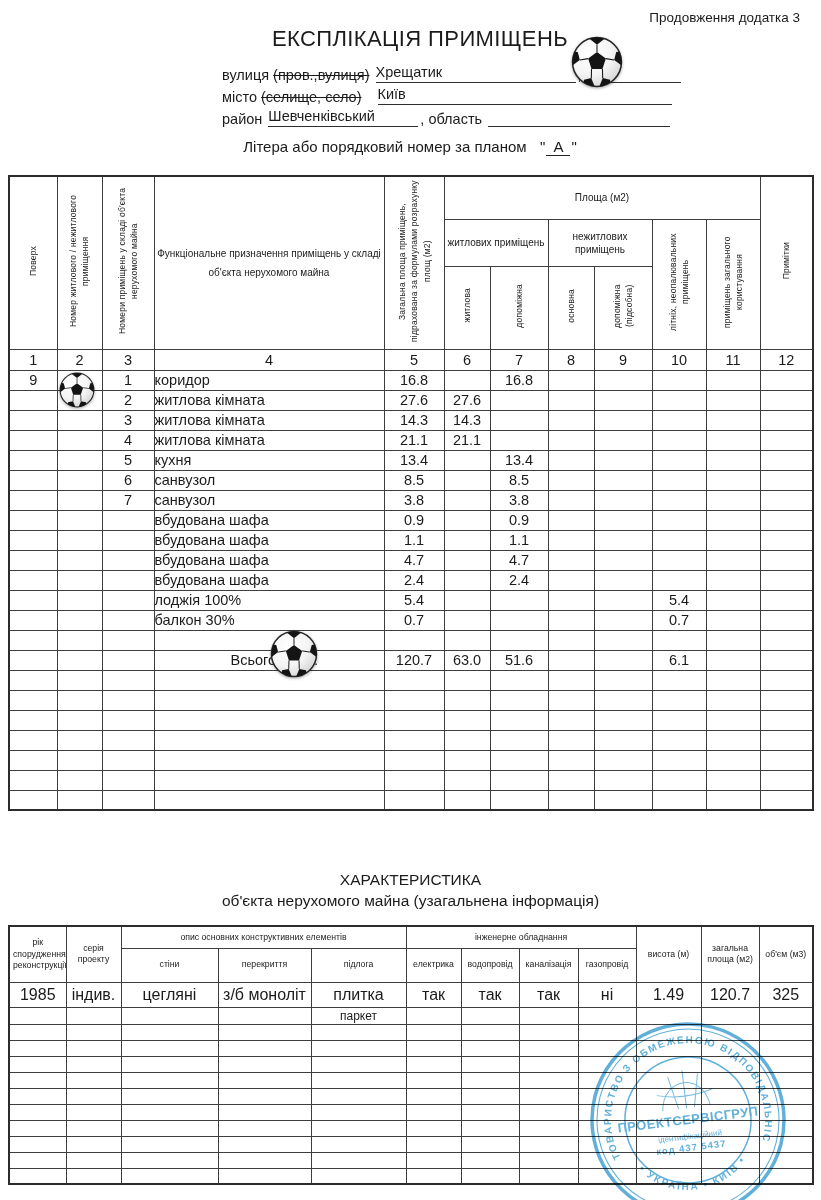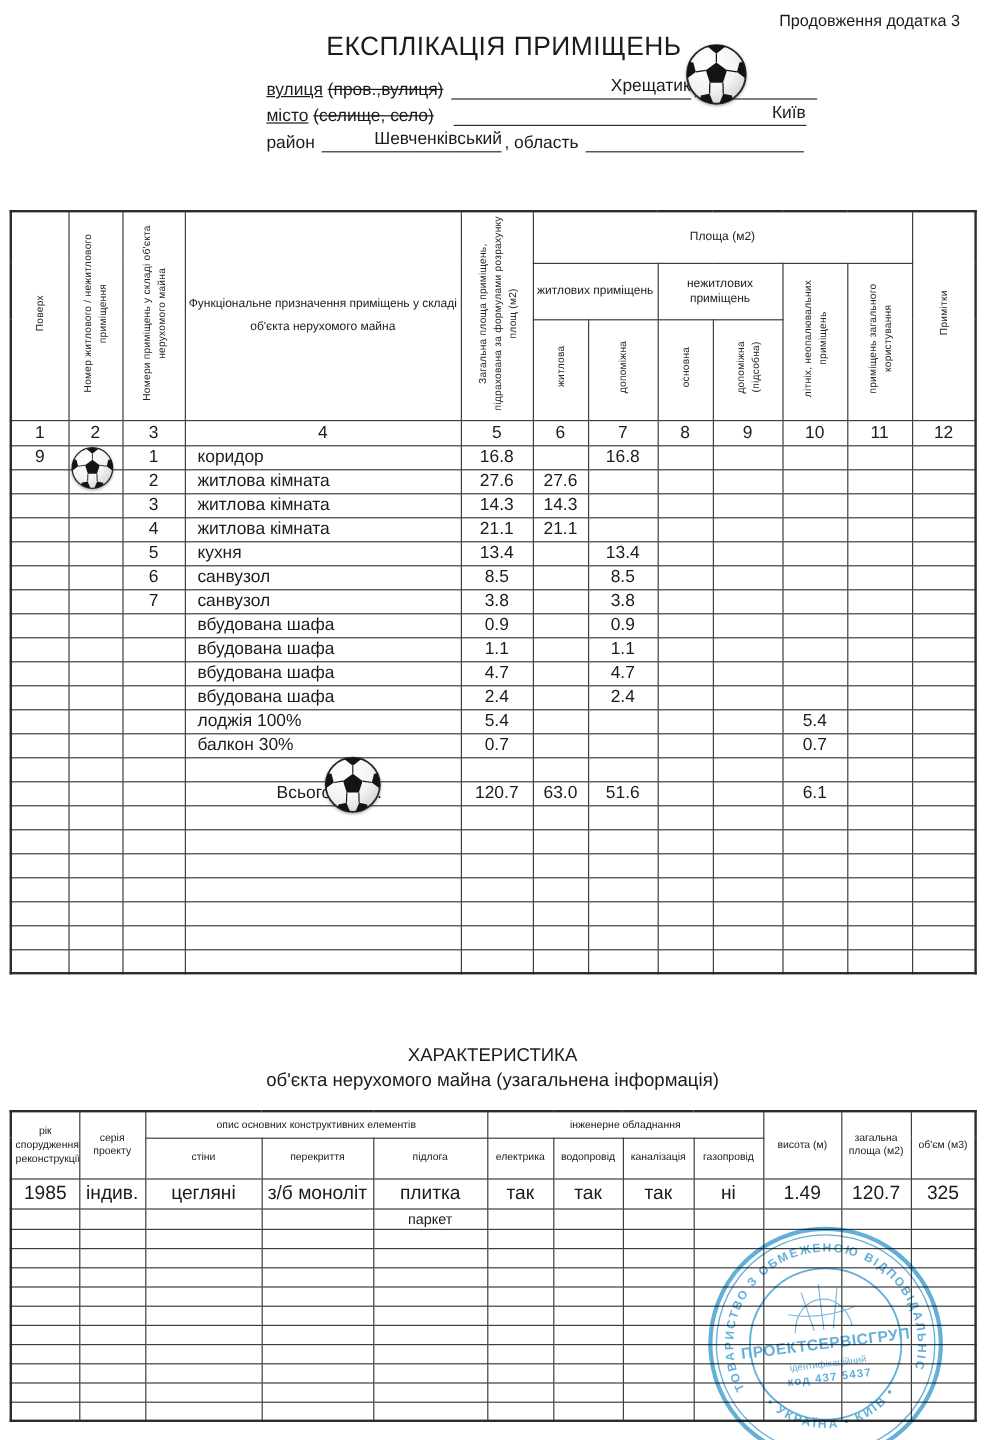--- a/index.html
+++ b/index.html
@@ -6,23 +6,23 @@
   .page{position:relative;width:821px;height:1200px;background:#ffffff;
         font-family:"Liberation Sans",sans-serif;color:#1b1b1b;overflow:hidden}
 
   
   .continuation{position:absolute;top:10px;right:21px;font-size:13.5px}
   .doc-title{position:absolute;top:26px;left:120px;width:600px;text-align:center;
              font-size:22px;letter-spacing:.4px}
 
   
   .addr{position:absolute;left:222px;font-size:14.5px;white-space:nowrap;height:20px}
-  .u{text-decoration:underline}
+  .u{}
   .strike{text-decoration:line-through}
-  .uline{display:inline-block;border-bottom:1.3px solid #2e2e2e;text-align:right;
+  .uline{display:inline-block;border-bottom:1.3px solid #2e2e2e;text-align:left;
          vertical-align:bottom;height:18px;margin:0 2px}
 
   .plan-line{position:absolute;top:138px;left:0;width:821px;text-align:center;font-size:15px}
   .plan-u{display:inline-block;border-bottom:1.4px solid #222;padding:0 7px}
   .q{padding:0 1px}
 
   
   table.t{position:absolute;left:8px;border-collapse:collapse;table-layout:fixed;
           border:2px solid #2c2c2c}
   .t th,.t td{border:1px solid #3e3e3e;padding:0;overflow:hidden;font-weight:400;
@@ -35,21 +35,21 @@
       font-size:8.5px;line-height:1.45;letter-spacing:.2px;text-align:center;color:#222}
   .vt-a{max-height:166px}
   .vt-b{max-height:124px}
   .vt-c{max-height:78px}
   .h4cell{font-size:10px;line-height:1.9;padding:0 26px}
   .grp{font-size:10px;line-height:1.3;color:#222}
 
   .num-row td{font-size:14px;height:20px}
   #t1-body tr{height:20px}
   #t1-body td{font-size:14.5px;white-space:nowrap}
-  #t1-body td.name-cell{text-align:left;padding-left:10px}
+  #t1-body td.name-cell{text-align:left;}
   #t1-body td.total-label{padding-left:76px}
 
   #table2 th{font-size:8.7px;line-height:1.3;padding:1px 3px;color:#222}
   tr.g1{height:22px} tr.g2{height:34px}
   tr.t2-primary{height:25px} tr.t2-primary td{font-size:16px}
   tr.t2-secondary{height:17px} tr.t2-secondary td{font-size:12px}
   tr.t2-empty{height:16px}
 
   .sec-title{position:absolute;top:871px;left:0;width:821px;text-align:center;font-size:15.5px}
   .sec-sub{position:absolute;top:892px;left:0;width:821px;text-align:center;font-size:15.5px}
@@ -91,20 +91,24 @@
     <span class="strike">(селище, село)</span>
     <span class="uline" style="width:294px;margin-left:12px">Київ</span>
   </div>
 
   <div class="addr" style="top:108px">
     <span>район</span>
     <span class="uline" style="width:150px">Шевченківський</span><span>, область</span>
     <span class="uline" style="width:182px"></span>
   </div>
 
+  <div class="plan-line">
+    <span>Літера або порядковий номер за планом</span>&nbsp;&nbsp;
+    <span class="q">"</span><span class="plan-u">А</span><span class="q">"</span>
+  </div>
 
   <table class="t" id="table1">
     <colgroup>
       <col style="width:48px">
         <col style="width:45px">
         <col style="width:52px">
       <col style="width:230px">
         <col style="width:60px">
         <col style="width:46px">
       <col style="width:58px">

